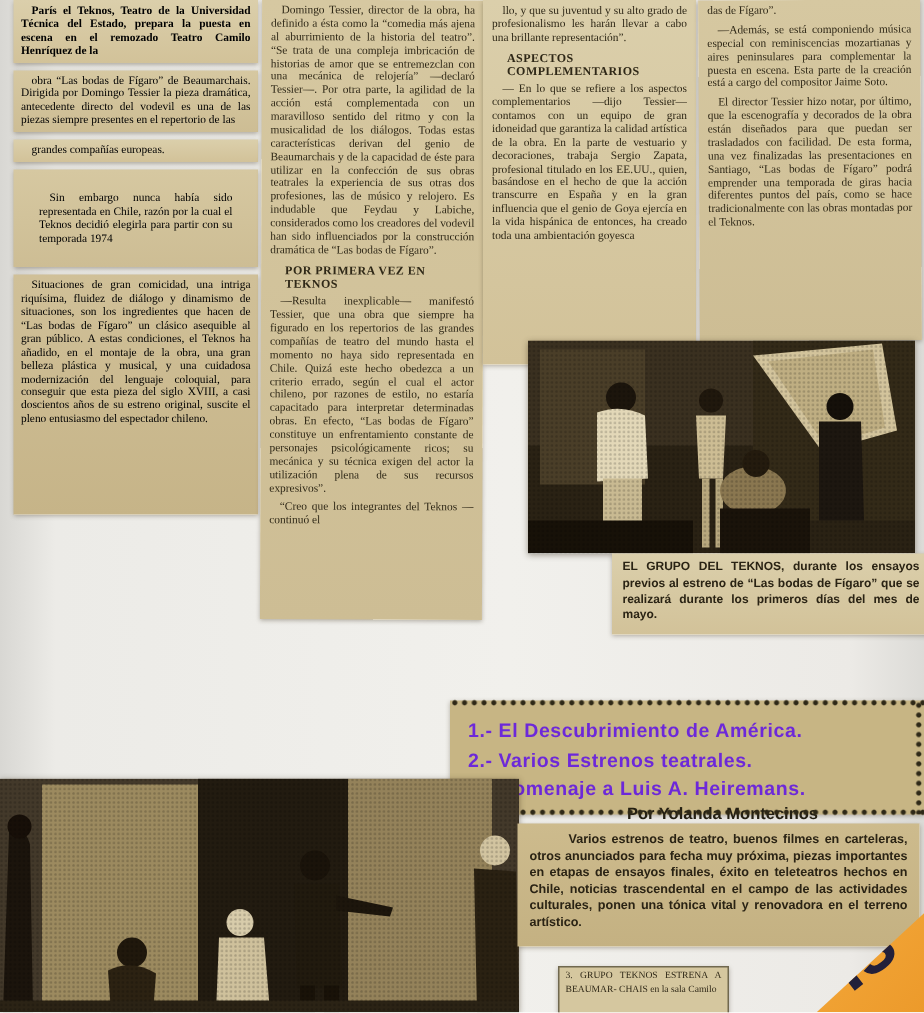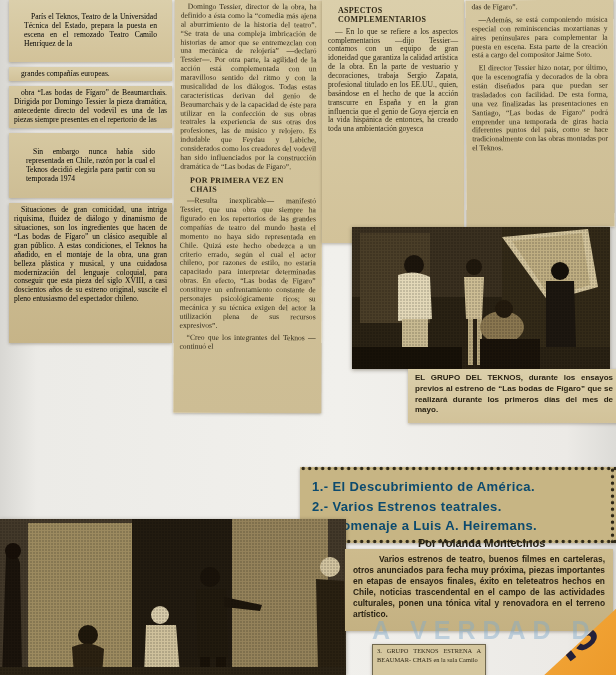--- a/index.html
+++ b/index.html
@@ -42,21 +42,21 @@
     background-image:radial-gradient(circle at 3.2px 3.5px, #2e2817 1.3px, rgba(0,0,0,0) 2.1px);
     background-size:6.5px 7px;
   }
   .scallop-v{
     position:absolute; top:0; bottom:0; width:7px;
     background-image:radial-gradient(circle at 3.5px 3.2px, #2e2817 1.3px, rgba(0,0,0,0) 2.1px);
     background-size:7px 6.5px;
   }
   .banner-items{
     font-family:"Liberation Sans", sans-serif; font-weight:bold;
-    font-size:13px; line-height:1.5; letter-spacing:.4px; color:#0c4a6e;
+    font-size:13px; line-height:1.5; letter-spacing:.4px; color:#6d28d9;
     padding:10px 0 0 12px;
   }
   .byline{
     font-family:"Liberation Sans", sans-serif; font-weight:bold;
     font-size:11px; color:#241f12; margin:1px 0 0 118px;
   }
   .masthead{
     background:#f2f0ea; font-style:italic; font-weight:bold;
     font-size:9.5px; color:#1d1a12; padding:4px 0 3px 6px; letter-spacing:.2px;
     box-shadow:0 1px 2px rgba(60,50,30,.25);
@@ -89,44 +89,45 @@
     font-size:52px; color:#23203a; transform:rotate(-38deg);
   }
 </style>
 </head>
 <body>
 
 <div id="page">
 
   <div class="col-stack" style="left:9px; top:0; width:163px; height:348px;">
     <div class="art piece paper-a" style="box-shadow:0 1px 3px rgba(60,50,30,.35);">
-        <p style="margin:10px;">París el Teknos, Teatro de la Universidad Técnica del Estado, prepara la puesta en escena en el remozado Teatro Camilo Henríquez de la</p>
+        <p style="margin:0;font-weight:bold;">París el Teknos, Teatro de la Universidad Técnica del Estado, prepara la puesta en escena en el remozado Teatro Camilo Henríquez de la</p>
+      </div>
+    <div class="art piece paper-b" style="box-shadow:0 1px 3px rgba(60,50,30,.35);">
+        <p style="margin:0;">obra “Las bodas de Fígaro” de Beaumarchais. Dirigida por Domingo Tessier la pieza dramática, antecedente directo del vodevil es una de las piezas siempre presentes en el repertorio de las</p>
       </div>
     <div class="art piece paper-a" style="box-shadow:0 1px 3px rgba(60,50,30,.35);">
         <p style="margin:0;">grandes compañías europeas.</p>
       </div>
     <div class="art piece paper-b" style="box-shadow:0 1px 3px rgba(60,50,30,.35);">
-        <p style="margin:0;">obra “Las bodas de Fígaro” de Beaumarchais. Dirigida por Domingo Tessier la pieza dramática, antecedente directo del vodevil es una de las piezas siempre presentes en el repertorio de las</p>
-      </div>
-    <div class="art piece paper-b" style="box-shadow:0 1px 3px rgba(60,50,30,.35);">
         <p style="margin:12px;">Sin embargo nunca había sido representada en Chile, razón por la cual el Teknos decidió elegirla para partir con su temporada 1974</p>
       </div>
     <div class="art piece paper-c" style="box-shadow:0 1px 3px rgba(60,50,30,.35); flex:1;">
         <p style="margin:0;">Situaciones de gran comicidad, una intriga riquísima, fluidez de diálogo y dinamismo de situaciones, son los ingredientes que hacen de “Las bodas de Fígaro” un clásico asequible al gran público. A estas condiciones, el Teknos ha añadido, en el montaje de la obra, una gran belleza plástica y musical, y una cuidadosa modernización del lenguaje coloquial, para conseguir que esta pieza del siglo XVIII, a casi doscientos años de su estreno original, suscite el pleno entusiasmo del espectador chileno.</p>
       </div>
   </div>
 
   <div class="clip paper-b art padpiece" style="left:174px; top:0; width:136px; height:407px; transform:rotate(.2deg);">
     <p>Domingo Tessier, director de la obra, ha definido a ésta como la “comedia más ajena al aburrimiento de la historia del teatro”. “Se trata de una compleja imbricación de historias de amor que se entremezclan con una mecánica de relojería” —declaró Tessier—. Por otra parte, la agilidad de la acción está complementada con un maravilloso sentido del ritmo y con la musicalidad de los diálogos. Todas estas características derivan del genio de Beaumarchais y de la capacidad de éste para utilizar en la confección de sus obras teatrales la experiencia de sus otras dos profesiones, las de músico y relojero. Es indudable que Feydau y Labiche, considerados como los creadores del vodevil han sido influenciados por la construcción dramática de “Las bodas de Fígaro”.</p>
-    <p class="subhead">POR PRIMERA VEZ EN CHAIS</p>
+    <p class="subhead">POR PRIMERA VEZ EN TEKNOS</p>
     <p>—Resulta inexplicable— manifestó Tessier, que una obra que siempre ha figurado en los repertorios de las grandes compañías de teatro del mundo hasta el momento no haya sido representada en Chile. Quizá este hecho obedezca a un criterio errado, según el cual el actor chileno, por razones de estilo, no estaría capacitado para interpretar determinadas obras. En efecto, “Las bodas de Fígaro” constituye un enfrentamiento constante de personajes psicológicamente ricos; su mecánica y su técnica exigen del actor la utilización plena de sus recursos expresivos”.</p>
     <p>“Creo que los integrantes del Teknos —continuó el</p>
   </div>
 
   <div class="clip paper-a art padpiece" style="left:322px; top:0; width:130px; height:237px;">
+    <p>llo, y que su juventud y su alto grado de profesionalismo les harán llevar a cabo una brillante representación”.</p>
     <p class="subhead">ASPECTOS COMPLEMENTARIOS</p>
     <p>— En lo que se refiere a los aspectos complementarios —dijo Tessier— contamos con un equipo de gran idoneidad que garantiza la calidad artística de la obra. En la parte de vestuario y decoraciones, trabaja Sergio Zapata, profesional titulado en los EE.UU., quien, basándose en el hecho de que la acción transcurre en España y en la gran influencia que el genio de Goya ejercía en la vida hispánica de entonces, ha creado toda una ambientación goyesca</p>
   </div>
 
   <div class="clip paper-b art padpiece" style="left:466px; top:0; width:136px; height:221px; transform:rotate(-.3deg);">
     <p style="text-indent:0;">das de Fígaro”.</p>
     <p>—Además, se está componiendo música especial con reminiscencias mozartianas y aires peninsulares para complementar la puesta en escena. Esta parte de la creación está a cargo del compositor Jaime Soto.</p>
     <p>El director Tessier hizo notar, por último, que la escenografía y decorados de la obra están diseñados para que puedan ser trasladados con facilidad. De esta forma, una vez finalizadas las presentaciones en Santiago, “Las bodas de Fígaro” podrá emprender una temporada de giras hacia diferentes puntos del país, como se hace tradicionalmente con las obras montadas por el Teknos.</p>
   </div>
 
@@ -206,21 +207,20 @@
       <path d="M316 60 L344 62 L346 156 L318 156 Z" fill="#2a2112"></path>
 
       <rect x="0" y="148" width="346" height="8" fill="#2b2315"></rect>
     </svg>
   </div>
 
   <div class="clip intro" style="left:345px; top:549px; width:252px; height:72px;">
     <p>Varios estrenos de teatro, buenos filmes en carteleras, otros anunciados  para fecha muy próxima, piezas importantes en etapas de ensayos finales, éxito en teleteatros hechos en Chile, noticias trascendental en el campo de las actividades culturales, ponen una tónica vital y renovadora en el terreno artístico.</p>
   </div>
 
-  <div class="watermark" style="left:372px; top:616px;">A VERDAD D</div>
 
   <div class="clip fragment" style="left:372px; top:644px; width:104px; height:29px;">3.  GRUPO TEKNOS ESTRENA A BEAUMAR- CHAIS en la sala Camilo</div>
 
   <div class="wedge">
     <div class="wedge-letters">is</div>
   </div>
 
 </div>
 
 </body></html>

